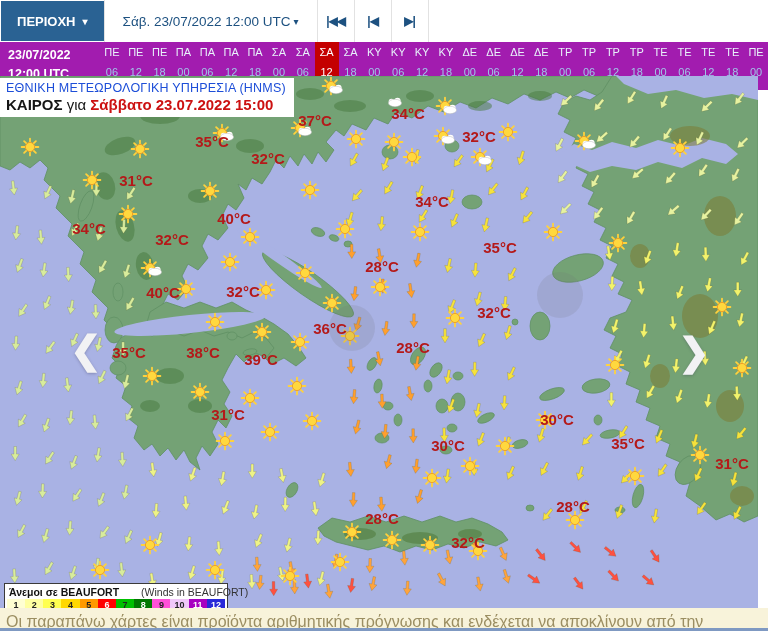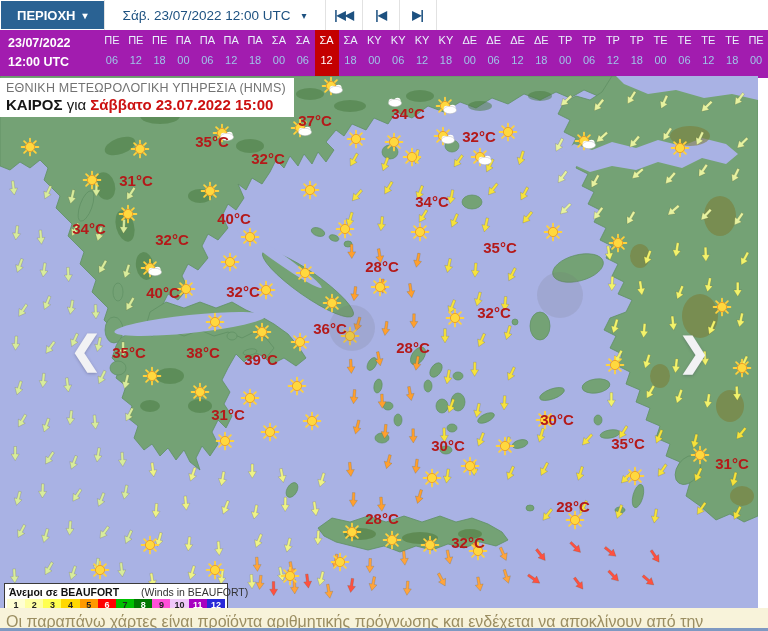--- a/index.html
+++ b/index.html
@@ -1,23 +1,23 @@
 <!DOCTYPE html>
 <html><head>
 <meta charset="utf-8">
 <style>
   html,body{margin:0;padding:0;background:#fff;}
   body{width:768px;height:631px;font-family:"Liberation Sans",sans-serif;position:relative;overflow:hidden;}
 
   
-  .topbar{height:30px;background:#fff;display:flex;align-items:stretch;}
+  .topbar{height:42px;background:#fff;display:flex;align-items:stretch;}
   .region-btn{background:#2a6293;color:#fff;font-weight:bold;font-size:13px;
     display:flex;align-items:center;gap:7px;padding:0 16px;cursor:pointer;margin:1px 0 1px 1px;}
   .region-btn .caret{font-size:10px;}
-  .date-select{color:#1d5180;font-size:13.5px;display:flex;align-items:center;gap:11px;
+  .date-select{color:#1d5180;font-size:13.5px;display:flex;align-items:center;gap:3px;
     padding:0 18px;border-right:1px solid #e2e2e2;border-left:1px solid #e2e2e2;cursor:pointer;}
   .date-select .caret{font-size:10px;color:#1d5180;}
   .nav-btn{width:36px;display:flex;align-items:center;justify-content:center;color:#1d5180;
     font-weight:bold;font-size:12px;border-right:1px solid #e2e2e2;cursor:pointer;letter-spacing:-1px;}
 
   
   .timeline{height:48px;background:#a21caf;position:relative;}
   .tl-label{position:absolute;left:8px;top:4px;color:#fff;font-weight:bold;font-size:12.5px;line-height:19px;}
   .tl-cols{position:absolute;left:100px;right:0;top:0;bottom:0;display:grid;
     grid-template-columns:repeat(28,1fr);}
@@ -25,21 +25,21 @@
     font-size:11px;line-height:20px;cursor:pointer;}
   .tl-col .d{color:#e8f2fb;}
   .tl-col .h{color:#9fc6e8;}
   .tl-col.sel{background:#c40000;}
   .tl-col.sel .d,.tl-col.sel .h{color:#fff;}
 
   
   .map{position:absolute;left:0;top:76px;width:758px;height:532px;overflow:hidden;background:#a9b2e4;cursor:pointer;}
   .map svg{position:absolute;left:0;top:0;}
   .map-header{position:absolute;left:0;top:2px;background:#fff;padding:3px 8px 4px 6px;z-index:6;}
-  .mh1{font-size:12.5px;color:#737373;letter-spacing:.2px;}
+  .mh1{font-size:12.5px;color:#1d4ed8;letter-spacing:.2px;}
   .mh2{font-size:15px;color:#151515;margin-top:1px;}
   .mh2 .b{font-weight:bold;}
   .mh2 .rd{font-weight:bold;color:#cc1111;}
   .mh3{font-size:11px;color:#5c5c5c;margin-top:1px;}
   .mh3 .rd{color:#cc4444;}
   .temp{position:absolute;transform:translate(-50%,-50%);font-weight:bold;font-size:15px;
     color:#b41919;white-space:nowrap;z-index:5;}
   .chev{position:absolute;color:#f2f2f4;font-size:38px;font-weight:bold;z-index:7;cursor:pointer;
     text-shadow:0 1px 3px rgba(60,60,90,.35);line-height:38px;user-select:none;}
   .wm{position:absolute;width:46px;height:46px;border-radius:50%;background:rgba(110,110,120,.16);z-index:1;}

